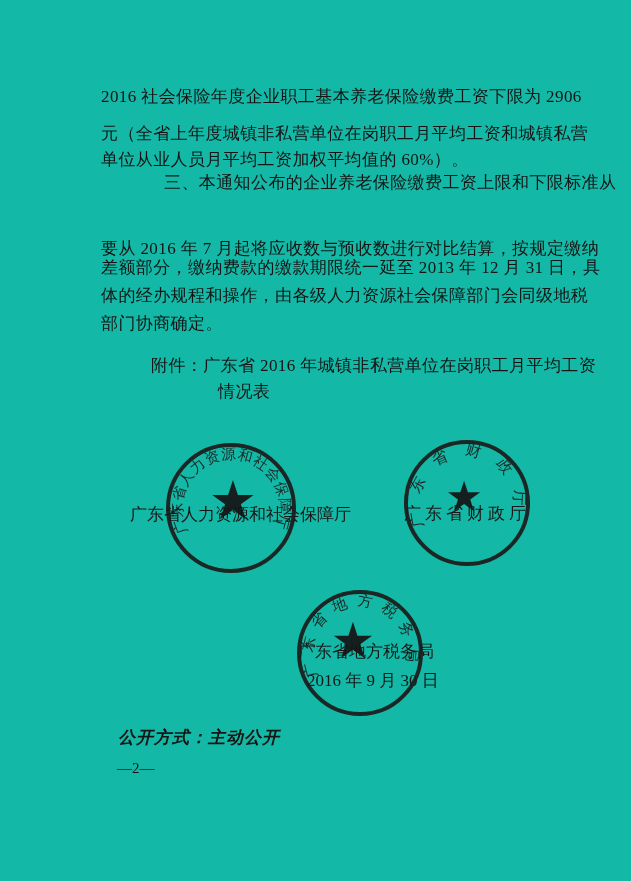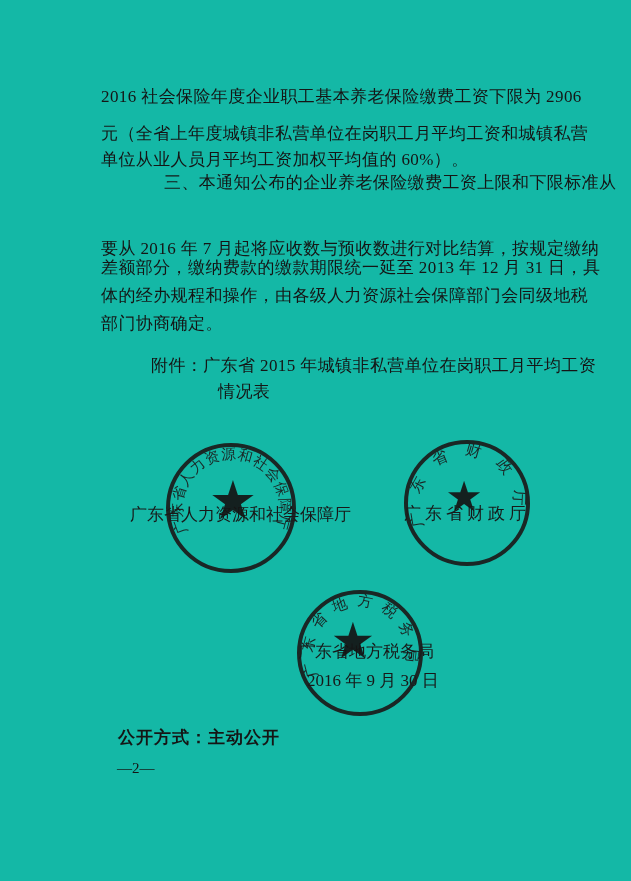--- a/index.html
+++ b/index.html
@@ -42,41 +42,42 @@
     fill:#141414;
     font-family:"DejaVu Sans",sans-serif;
     text-anchor:middle;
   }
   .disclosure {
     position:absolute;
     font-size:17px;
     font-weight:bold;
     letter-spacing:1px;
     white-space:nowrap;
+    font-style:italic;
   }
   .pagenum {
     position:absolute;
     font-size:15px;
     white-space:nowrap;
   }
 </style>
 </head>
 <body>
 
 <div class="page">
 
   <div class="line" style="left:101px; top:85px;">2016 社会保险年度企业职工基本养老保险缴费工资下限为 2906</div>
   <div class="line" style="left:101px; top:114px;margin-top:8px;">元（全省上年度城镇非私营单位在岗职工月平均工资和城镇私营</div>
   <div class="line" style="left:101px; top:148px;">单位从业人员月平均工资加权平均值的 60%）。</div>
   <div class="line" style="left:136px; top:171px;margin-left:28px;">三、本通知公布的企业养老保险缴费工资上限和下限标准从</div>
   <div class="line" style="left:101px; top:237px;">要从 2016 年 7 月起将应收数与预收数进行对比结算，按规定缴纳</div>
   <div class="line" style="left:101px; top:256px;">差额部分，缴纳费款的缴款期限统一延至 2013 年 12 月 31 日，具</div>
   <div class="line" style="left:101px; top:312px;">部门协商确定。</div>
   <div class="line" style="left:101px; top:284px;">体的经办规程和操作，由各级人力资源社会保障部门会同级地税</div>
-  <div class="line" style="left:151px; top:354px;">附件：广东省 2015 年城镇非私营单位在岗职工月平均工资</div>
+  <div class="line" style="left:151px; top:354px;">附件：广东省 2016 年城镇非私营单位在岗职工月平均工资</div>
   <div class="line" style="left:218px; top:380px;">情况表</div>
 
   <div class="sig" style="left:130px; top:503px;">广东省人力资源和社会保障厅</div>
   <div class="sig sig-spread" style="left:404px; top:502px;">广东省财政厅</div>
   <div class="sig" style="left:298px; top:640px;">广东省地方税务局</div>
   <div class="sig" style="left:296px; top:669px;margin-left:11px;">2016 年 9 月 30 日</div>
 
   <svg class="seal" style="left:163px; top:440px;" width="136" height="136" viewBox="0 0 136 136">
     <defs>
       <path id="arc-hr" d="M 68,117 A 49,49 0 1 1 68.03,117"></path>

